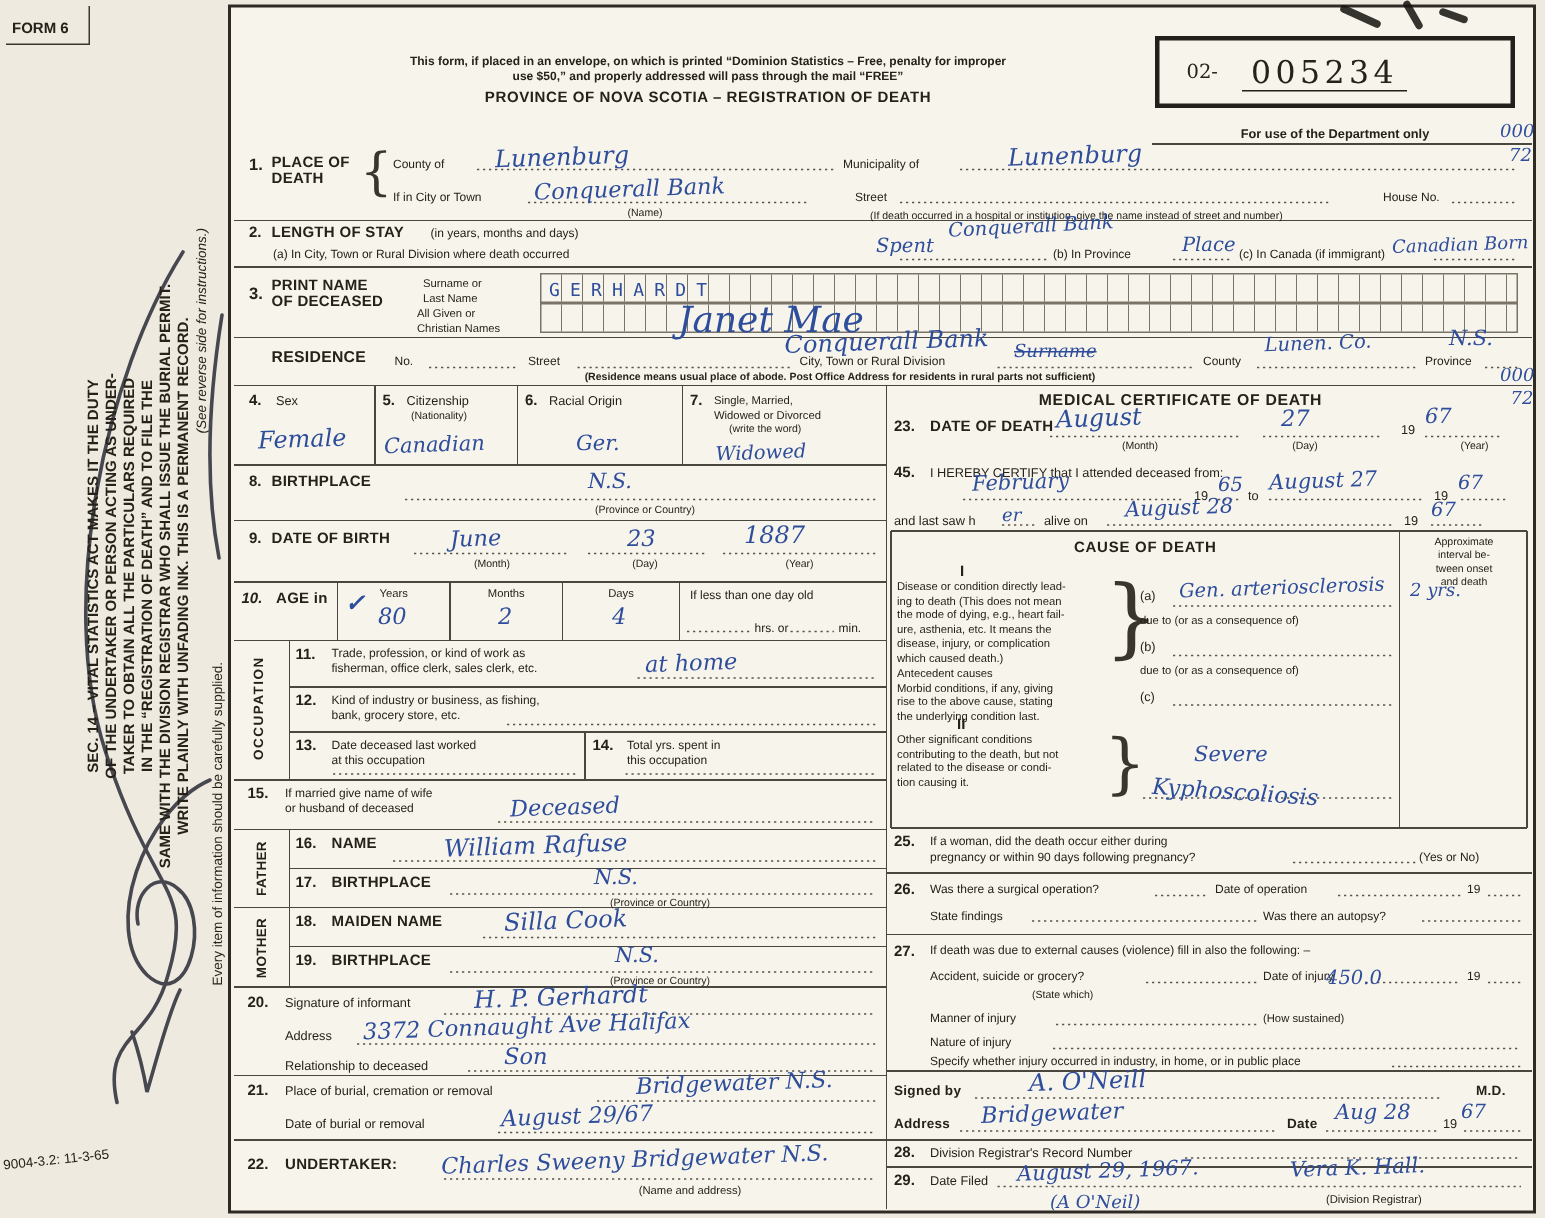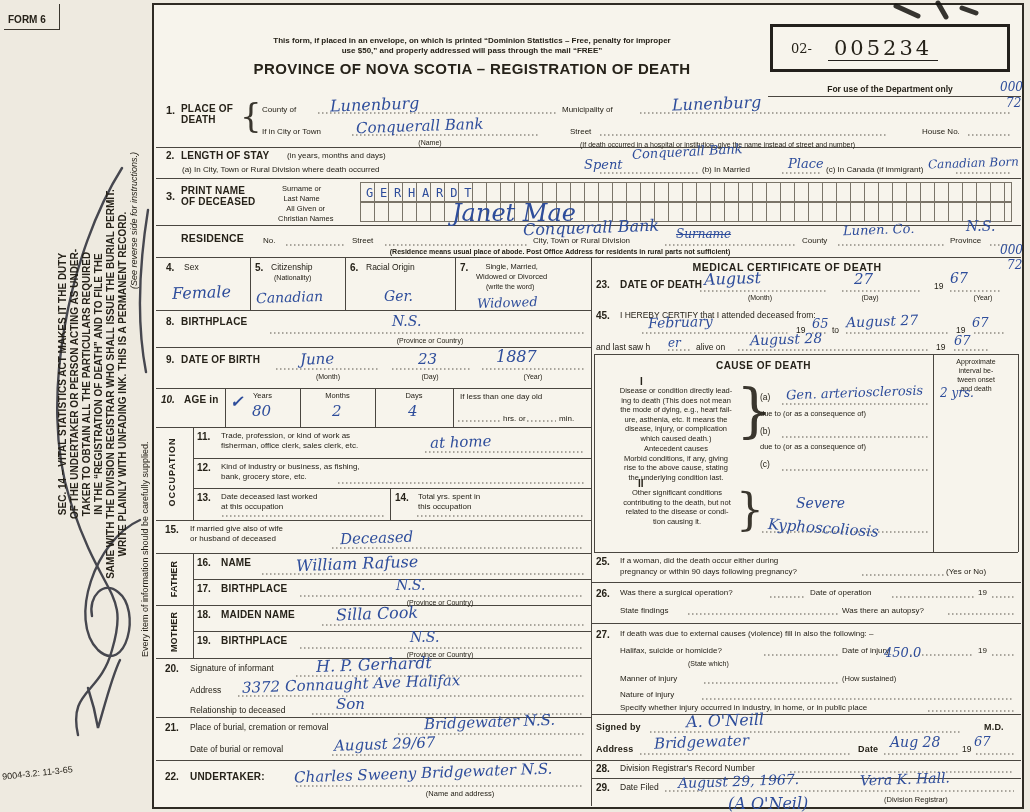--- a/index.html
+++ b/index.html
@@ -5,21 +5,21 @@
   * { margin:0; padding:0; box-sizing:border-box; }
   html,body { width:1030px; height:812px; }
   body { position:relative; background:#eeeae0; font-family:"Liberation Sans",sans-serif; color:#262219; overflow:hidden; }
   .abs { position:absolute; }
   .paper { background:#f7f4ec; }
   .n  { font-weight:700; font-size:10px; }
   .L  { font-weight:700; font-size:10px; letter-spacing:.2px; line-height:11px; }
   .L9 { font-weight:700; font-size:9px; letter-spacing:.2px; }
   .l85{ font-size:8.5px; line-height:10px; }
   .l8 { font-size:8px; line-height:10px; }
-  .l75{ font-size:7.5px; line-height:9.5px;text-align:center; }
+  .l75{ font-size:7.5px; line-height:9.5px; }
   .l7 { font-size:7px; line-height:9px; }
   .ml { white-space:pre-line; }
   .ctr{ text-align:center; }
   .it { font-style:italic; }
   .serif { font-family:"DejaVu Serif",serif; }
   .hw { font-family:"DejaVu Serif",serif; font-style:italic; color:#2e4d9b; white-space:nowrap; }
   .hwb{ font-family:"DejaVu Sans Mono",monospace; color:#2e4d9b; white-space:nowrap; }
   .strike { text-decoration:line-through; }
   .vtext { position:absolute; transform:rotate(-90deg); transform-origin:left top; white-space:nowrap; }
   .vblock{ position:absolute; transform:rotate(-90deg); transform-origin:left top; }
@@ -168,21 +168,21 @@
 TAKER TO OBTAIN ALL THE PARTICULARS REQUIRED
 IN THE “REGISTRATION OF DEATH” AND TO FILE THE
 SAME WITH THE DIVISION REGISTRAR WHO SHALL ISSUE THE BURIAL PERMIT.
 WRITE PLAINLY WITH UNFADING INK. THIS IS A PERMANENT RECORD.</div>
 <div class="vtext it" style="left:129px;top:289px;width:174px;font-size:9px;">(See reverse side for instructions.)</div>
 <div class="vtext" style="left:140px;top:657px;width:316px;font-size:9px;">Every item of information should be carefully supplied.</div>
 <div class="abs" style="left:2px;top:768px;font-size:9px;transform:rotate(-6deg);">9004-3.2: 11-3-65</div>
 
 <div class="abs ml ctr" style="left:212px;top:36px;width:520px;font-size:8px;font-weight:700;line-height:10px;">This form, if placed in an envelope, on which is printed “Dominion Statistics – Free, penalty for improper
 use $50,” and properly addressed will pass through the mail “FREE”</div>
-<div class="abs ctr" style="left:212px;top:60px;width:520px;font-size:15px;font-weight:700;letter-spacing:.4px;">PROVINCE OF NOVA SCOTIA – REGISTRATION OF DEATH</div>
+<div class="abs ctr" style="left:212px;top:60px;width:520px;font-size:10px;font-weight:700;letter-spacing:.4px;">PROVINCE OF NOVA SCOTIA – REGISTRATION OF DEATH</div>
 <div class="abs" style="left:770px;top:24px;width:240px;height:48px;border:3px solid #23201c;display:flex;align-items:center;gap:16px;padding-left:18px;background:#f7f4ec;">
   <span class="serif" style="font-size:13px;">02-</span>
   <span class="serif" style="font-size:21px;letter-spacing:3px;border-bottom:1.5px solid #23201c;padding:0 6px;">005234</span>
 </div>
 <div class="abs ctr" style="left:770px;top:84px;width:240px;font-size:8.5px;font-weight:700;">For use of the Department only</div>
 <span class="abs hw" style="left:1000px;top:80px;font-size:12px;">000</span>
 <span class="abs hw" style="left:1006px;top:96px;font-size:12px;">72</span>
 
 <span class="abs n" style="left:166px;top:104px;font-size:11px;">1.</span>
 <span class="abs L ml" style="left:181px;top:103px;">PLACE OF
@@ -198,21 +198,21 @@
 <span class="abs l8" style="left:570px;top:127px;">Street</span>
 <span class="abs l8" style="left:922px;top:127px;">House No.</span>
 <span class="abs l7" style="left:580px;top:140px;">(If death occurred in a hospital or institution, give the name instead of street and number)</span>
 
 <span class="abs n" style="left:166px;top:150px;">2.</span>
 <span class="abs L" style="left:181px;top:150px;">LENGTH OF STAY</span>
 <span class="abs l8" style="left:287px;top:151px;">(in years, months and days)</span>
 <span class="abs l8" style="left:182px;top:165px;">(a) In City, Town or Rural Division where death occurred</span>
 <span class="abs hw r-3" style="left:632px;top:144px;font-size:13px;">Conquerall Bank</span>
 <span class="abs hw" style="left:584px;top:157px;font-size:13px;">Spent</span>
-<span class="abs l8" style="left:702px;top:165px;">(b) In Married</span>
+<span class="abs l8" style="left:702px;top:165px;">(b) In Province</span>
 <span class="abs hw" style="left:788px;top:156px;font-size:13px;">Place</span>
 <span class="abs l8" style="left:826px;top:165px;">(c) In Canada (if immigrant)</span>
 <span class="abs hw r-2" style="left:928px;top:156px;font-size:12px;">Canadian Born</span>
 
 <span class="abs n" style="left:166px;top:190px;font-size:11px;">3.</span>
 <span class="abs L ml" style="left:181px;top:185px;">PRINT NAME
 OF DECEASED</span>
 <span class="abs l75 ml" style="left:282px;top:184px;">Surname or
 Last Name</span>
 <span class="abs l75 ml" style="left:278px;top:204px;">All Given or
@@ -288,21 +288,21 @@
 <span class="abs l8 ml" style="left:221px;top:462px;">Kind of industry or business, as fishing,
 bank, grocery store, etc.</span>
 <span class="abs n" style="left:197px;top:492px;">13.</span>
 <span class="abs l8 ml" style="left:221px;top:492px;">Date deceased last worked
 at this occupation</span>
 <span class="abs n" style="left:395px;top:492px;">14.</span>
 <span class="abs l8 ml" style="left:418px;top:492px;">Total yrs. spent in
 this occupation</span>
 
 <span class="abs n" style="left:165px;top:524px;">15.</span>
-<span class="abs l8 ml" style="left:190px;top:524px;">If married give also of wife
+<span class="abs l8 ml" style="left:190px;top:524px;">If married give name of wife
 or husband of deceased</span>
 <span class="abs hw r-2" style="left:340px;top:529px;font-size:15px;">Deceased</span>
 
 <div class="vtext L9 ctr" style="left:169px;top:603px;width:48px;">FATHER</div>
 <span class="abs n" style="left:197px;top:557px;">16.</span>
 <span class="abs L" style="left:221px;top:557px;">NAME</span>
 <span class="abs hw r-2" style="left:296px;top:554px;font-size:16px;">William Rafuse</span>
 <span class="abs n" style="left:197px;top:583px;">17.</span>
 <span class="abs L" style="left:221px;top:583px;">BIRTHPLACE</span>
 <span class="abs hw" style="left:396px;top:577px;font-size:14px;">N.S.</span>
@@ -403,21 +403,21 @@
 
 <span class="abs n" style="left:596px;top:588px;">26.</span>
 <span class="abs l8" style="left:620px;top:588px;">Was there a surgical operation?</span>
 <span class="abs l8" style="left:810px;top:588px;">Date of operation</span>
 <span class="abs l8" style="left:978px;top:588px;">19</span>
 <span class="abs l8" style="left:620px;top:606px;">State findings</span>
 <span class="abs l8" style="left:842px;top:606px;">Was there an autopsy?</span>
 
 <span class="abs n" style="left:596px;top:629px;">27.</span>
 <span class="abs l8" style="left:620px;top:629px;">If death was due to external causes (violence) fill in also the following: –</span>
-<span class="abs l8" style="left:620px;top:646px;">Halifax, suicide or homicide?</span>
+<span class="abs l8" style="left:620px;top:646px;">Accident, suicide or grocery?</span>
 <span class="abs l8" style="left:842px;top:646px;">Date of injury</span>
 <span class="abs l8" style="left:978px;top:646px;">19</span>
 <span class="abs l7" style="left:688px;top:659px;">(State which)</span>
 <span class="abs hw" style="left:884px;top:645px;font-size:13px;">450.0</span>
 <span class="abs l8" style="left:620px;top:674px;">Manner of injury</span>
 <span class="abs l75" style="left:842px;top:674px;">(How sustained)</span>
 <span class="abs l8" style="left:620px;top:690px;">Nature of injury</span>
 <span class="abs l8" style="left:620px;top:703px;">Specify whether injury occurred in industry, in home, or in public place</span>
 
 <span class="abs L9" style="left:596px;top:722px;">Signed by</span>
@@ -430,13 +430,13 @@
 <span class="abs l85" style="left:962px;top:744px;">19</span>
 <span class="abs hw" style="left:974px;top:734px;font-size:13px;">67</span>
 
 <span class="abs n" style="left:596px;top:763px;">28.</span>
 <span class="abs l85" style="left:620px;top:763px;">Division Registrar's Record Number</span>
 <span class="abs n" style="left:596px;top:782px;">29.</span>
 <span class="abs l85" style="left:620px;top:782px;">Date Filed</span>
 <span class="abs hw r-2" style="left:678px;top:773px;font-size:14px;">August 29, 1967.</span>
 <span class="abs hw r-2" style="left:860px;top:771px;font-size:14px;">Vera K. Hall.</span>
 <span class="abs l75" style="left:884px;top:795px;">(Division Registrar)</span>
-<span class="abs hw" style="left:728px;top:794px;font-size:16px;">(A O'Neil)</span>
+<span class="abs hw" style="left:700px;top:794px;font-size:12px;">(A O'Neil)</span>
 
 </body></html>

